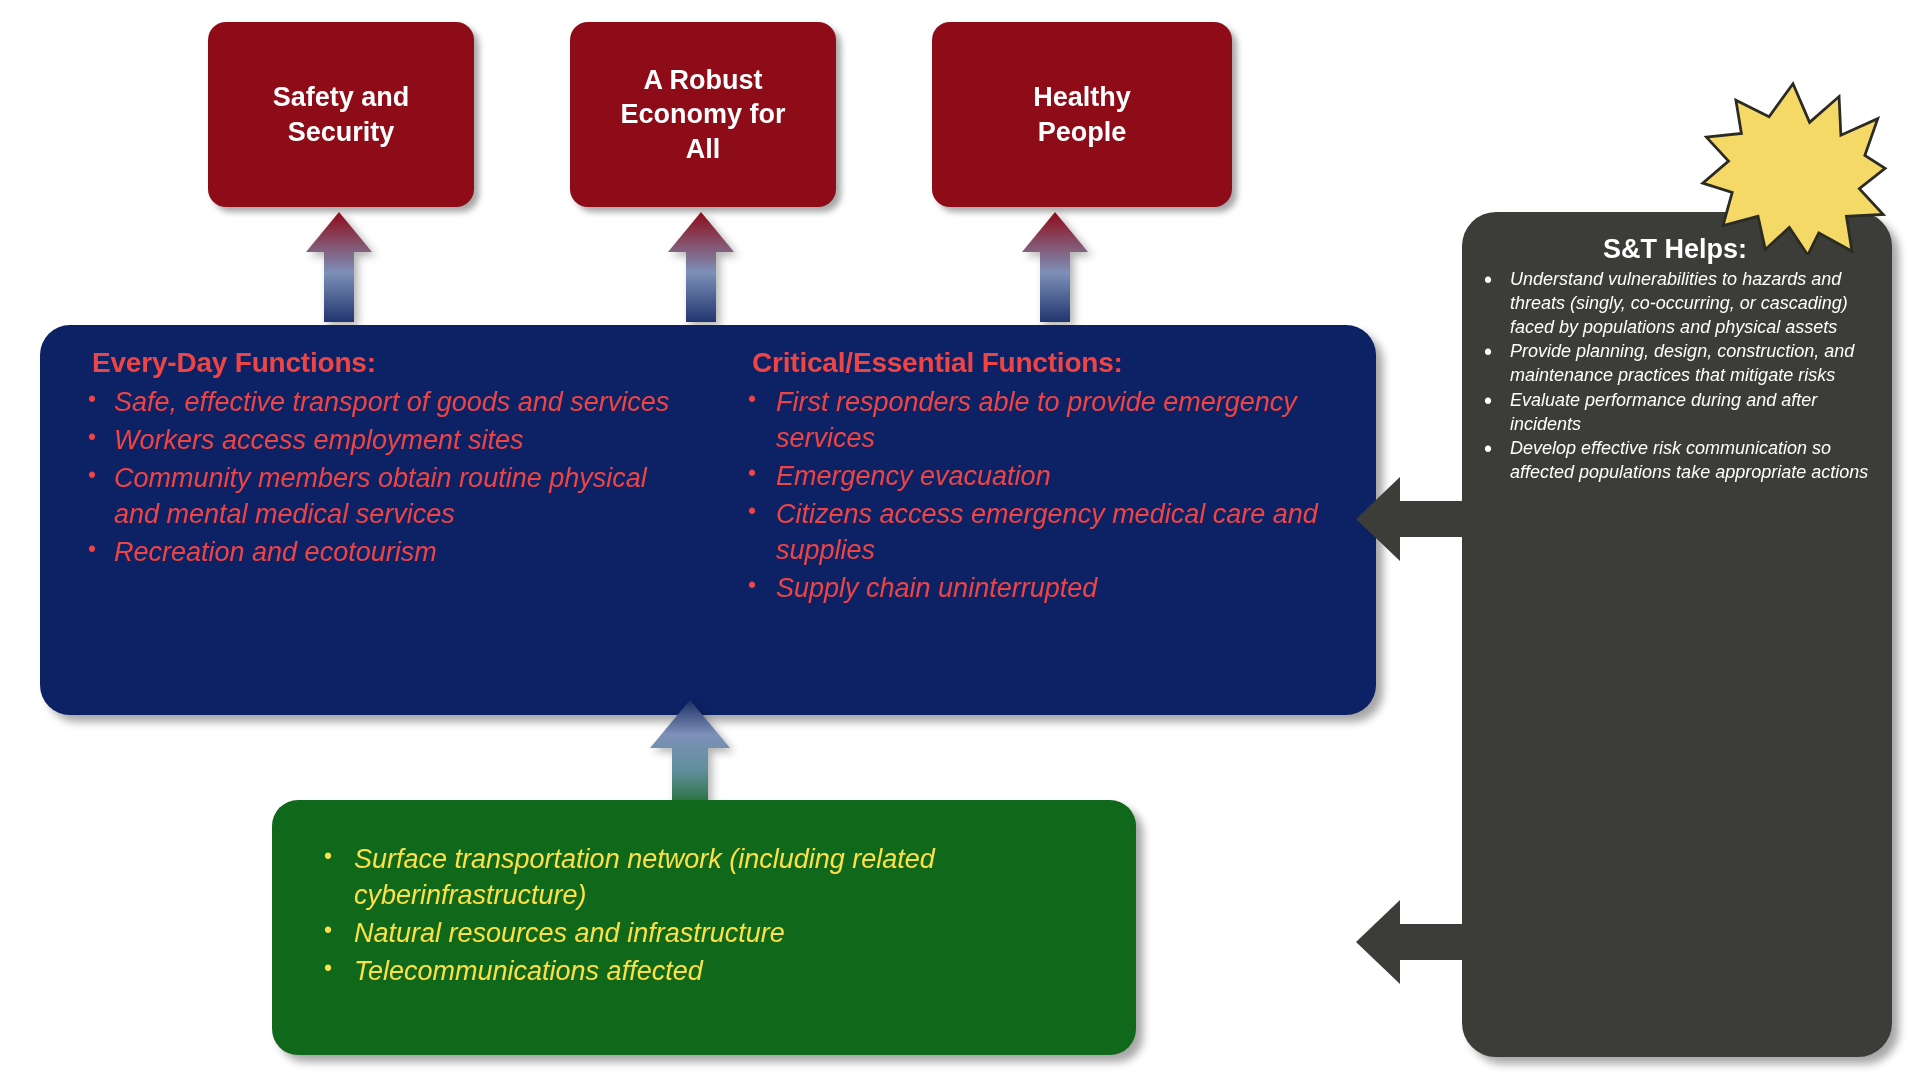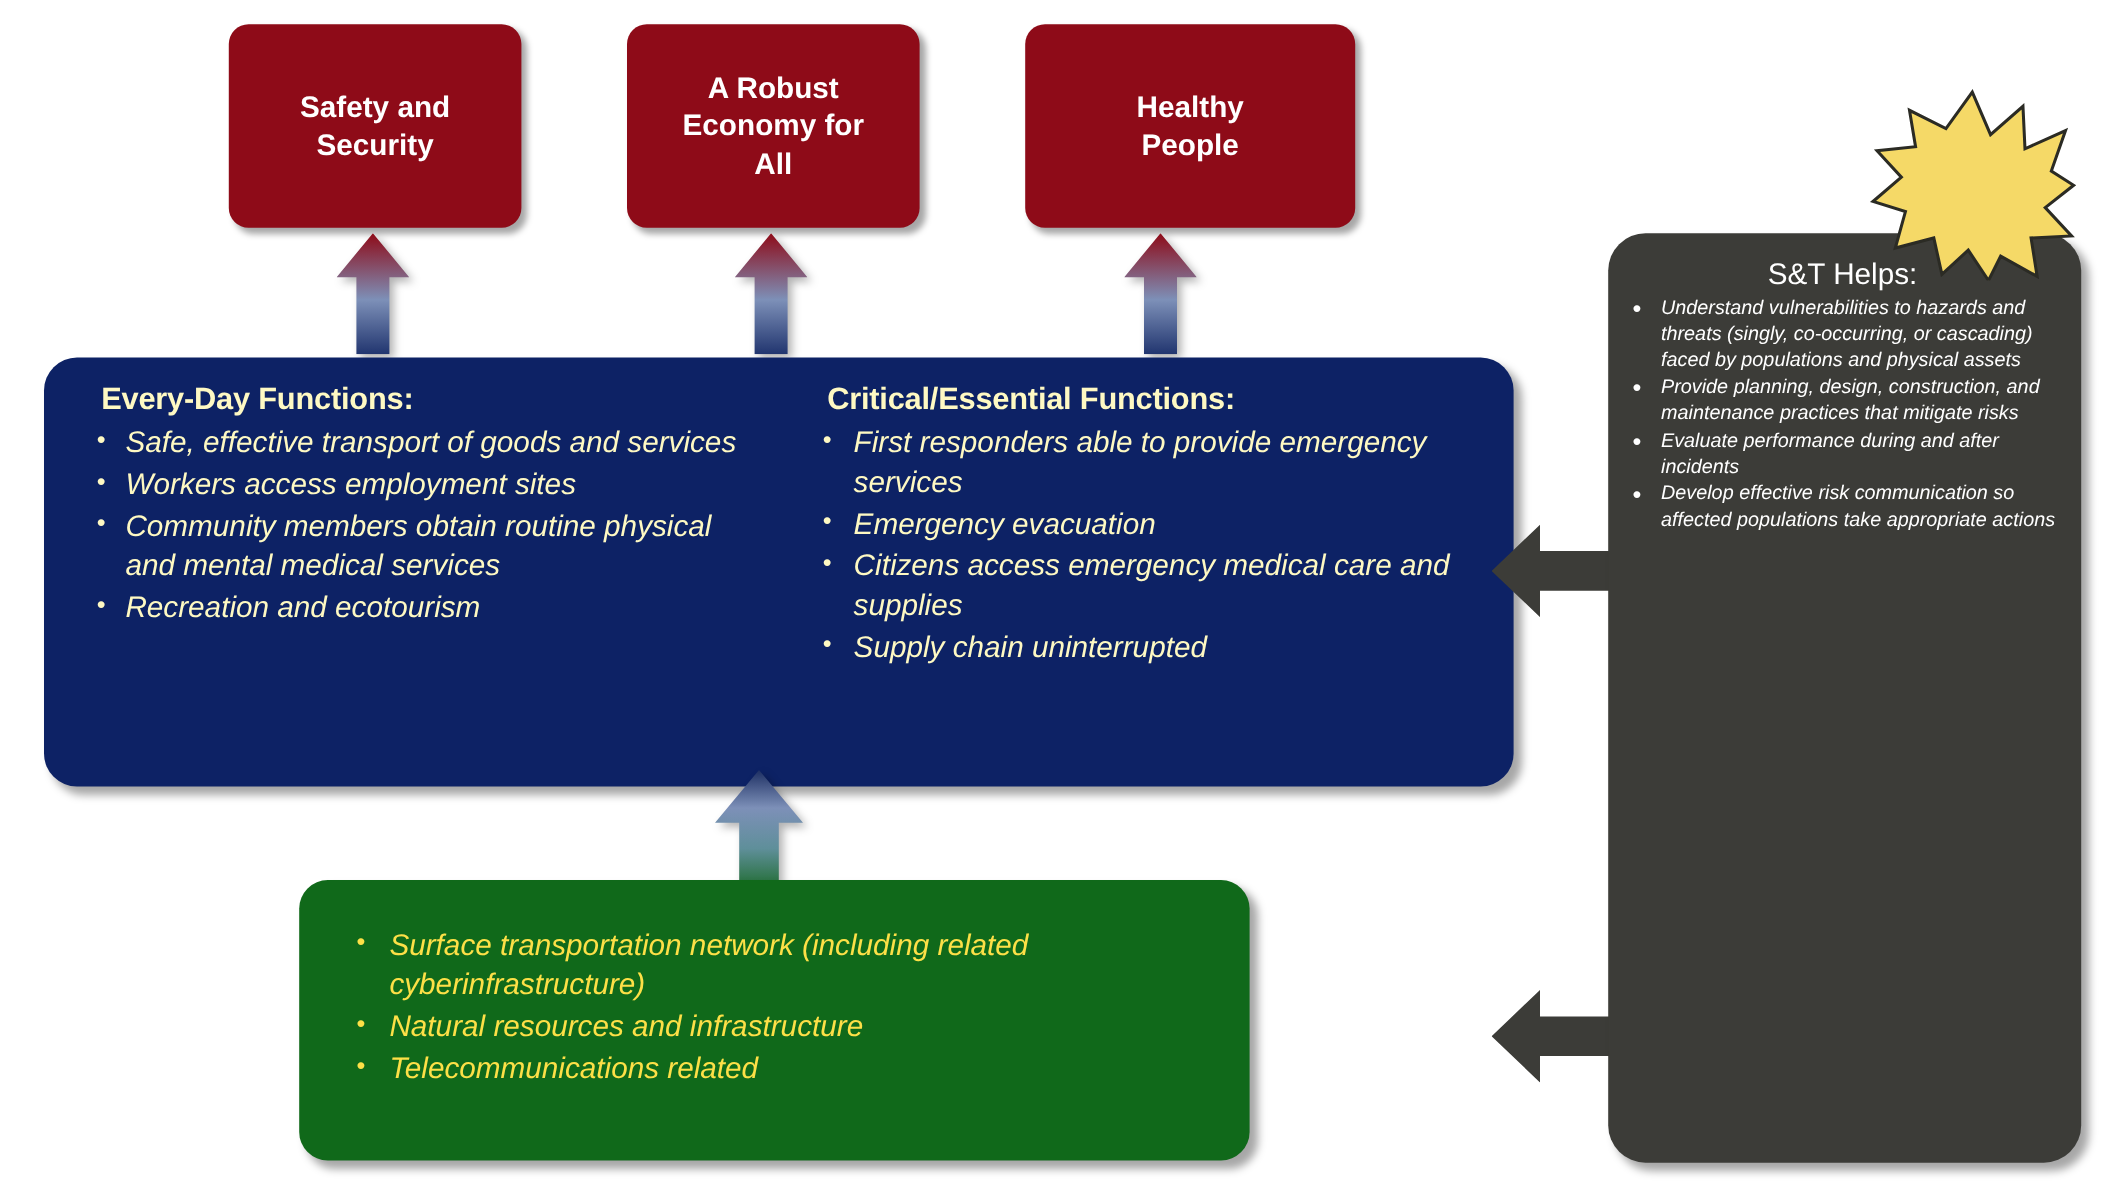--- a/index.html
+++ b/index.html
@@ -50,21 +50,21 @@
   #arrow-up-2 { left: 1022px; top: 212px; }
 
   
   #functions-box {
     position: absolute;
     left: 40px; top: 325px;
     width: 1336px; height: 390px;
     background: #0d2265;
     border-radius: 30px;
     box-shadow: 7px 7px 8px rgba(0,0,0,0.35);
-    color: #fef9c3;
+    color: #ef4444;
     display: flex;
     padding: 22px 26px 20px 26px;
   }
   .fn-col { width: 50%; padding-right: 20px; }
   .fn-col.right { padding-left: 30px; }
   .fn-heading {
     font-weight: bold;
     font-size: 28px;
     margin: 0 0 6px 26px;
     letter-spacing: -0.2px;
@@ -133,21 +133,21 @@
     position: absolute;
     left: 1462px; top: 212px;
     width: 430px; height: 845px;
     background: #3c3c38;
     border-radius: 34px;
     box-shadow: 7px 7px 8px rgba(0,0,0,0.35);
     color: #ffffff;
     padding: 16px 14px 10px 10px;
   }
   #st-heading {
-    font-weight: normal;
+    font-weight: bold;
     font-size: 27px;
     text-align: center;
     margin: 6px 0 2px 0;
   }
   ul.st-list > li {
     position: relative;
     font-style: italic;
     font-size: 18px;
     line-height: 1.34;
     padding-left: 38px;
@@ -258,21 +258,21 @@
         <stop offset="100%" stop-color="#1d2f63"></stop>
       </linearGradient>
     </defs>
     <polygon points="40,0 80,48 58,48 58,115 22,115 22,48 0,48" fill="url(#gradUpGreen)"></polygon>
   </svg>
 
   <div id="infrastructure-box">
     <ul class="infra-list">
       <li>Surface transportation network (including related cyberinfrastructure)</li>
       <li>Natural resources and infrastructure</li>
-      <li>Telecommunications related</li>
+      <li>Telecommunications affected</li>
     </ul>
   </div>
 
   <svg class="left-arrow" id="left-arrow-0" viewBox="0 0 130 84">
     <polygon points="0,42 44,0 44,24 130,24 130,60 44,60 44,84" fill="#3c3c38"></polygon>
   </svg>
   <svg class="left-arrow" id="left-arrow-1" viewBox="0 0 130 84">
     <polygon points="0,42 44,0 44,24 130,24 130,60 44,60 44,84" fill="#3c3c38"></polygon>
   </svg>
 

